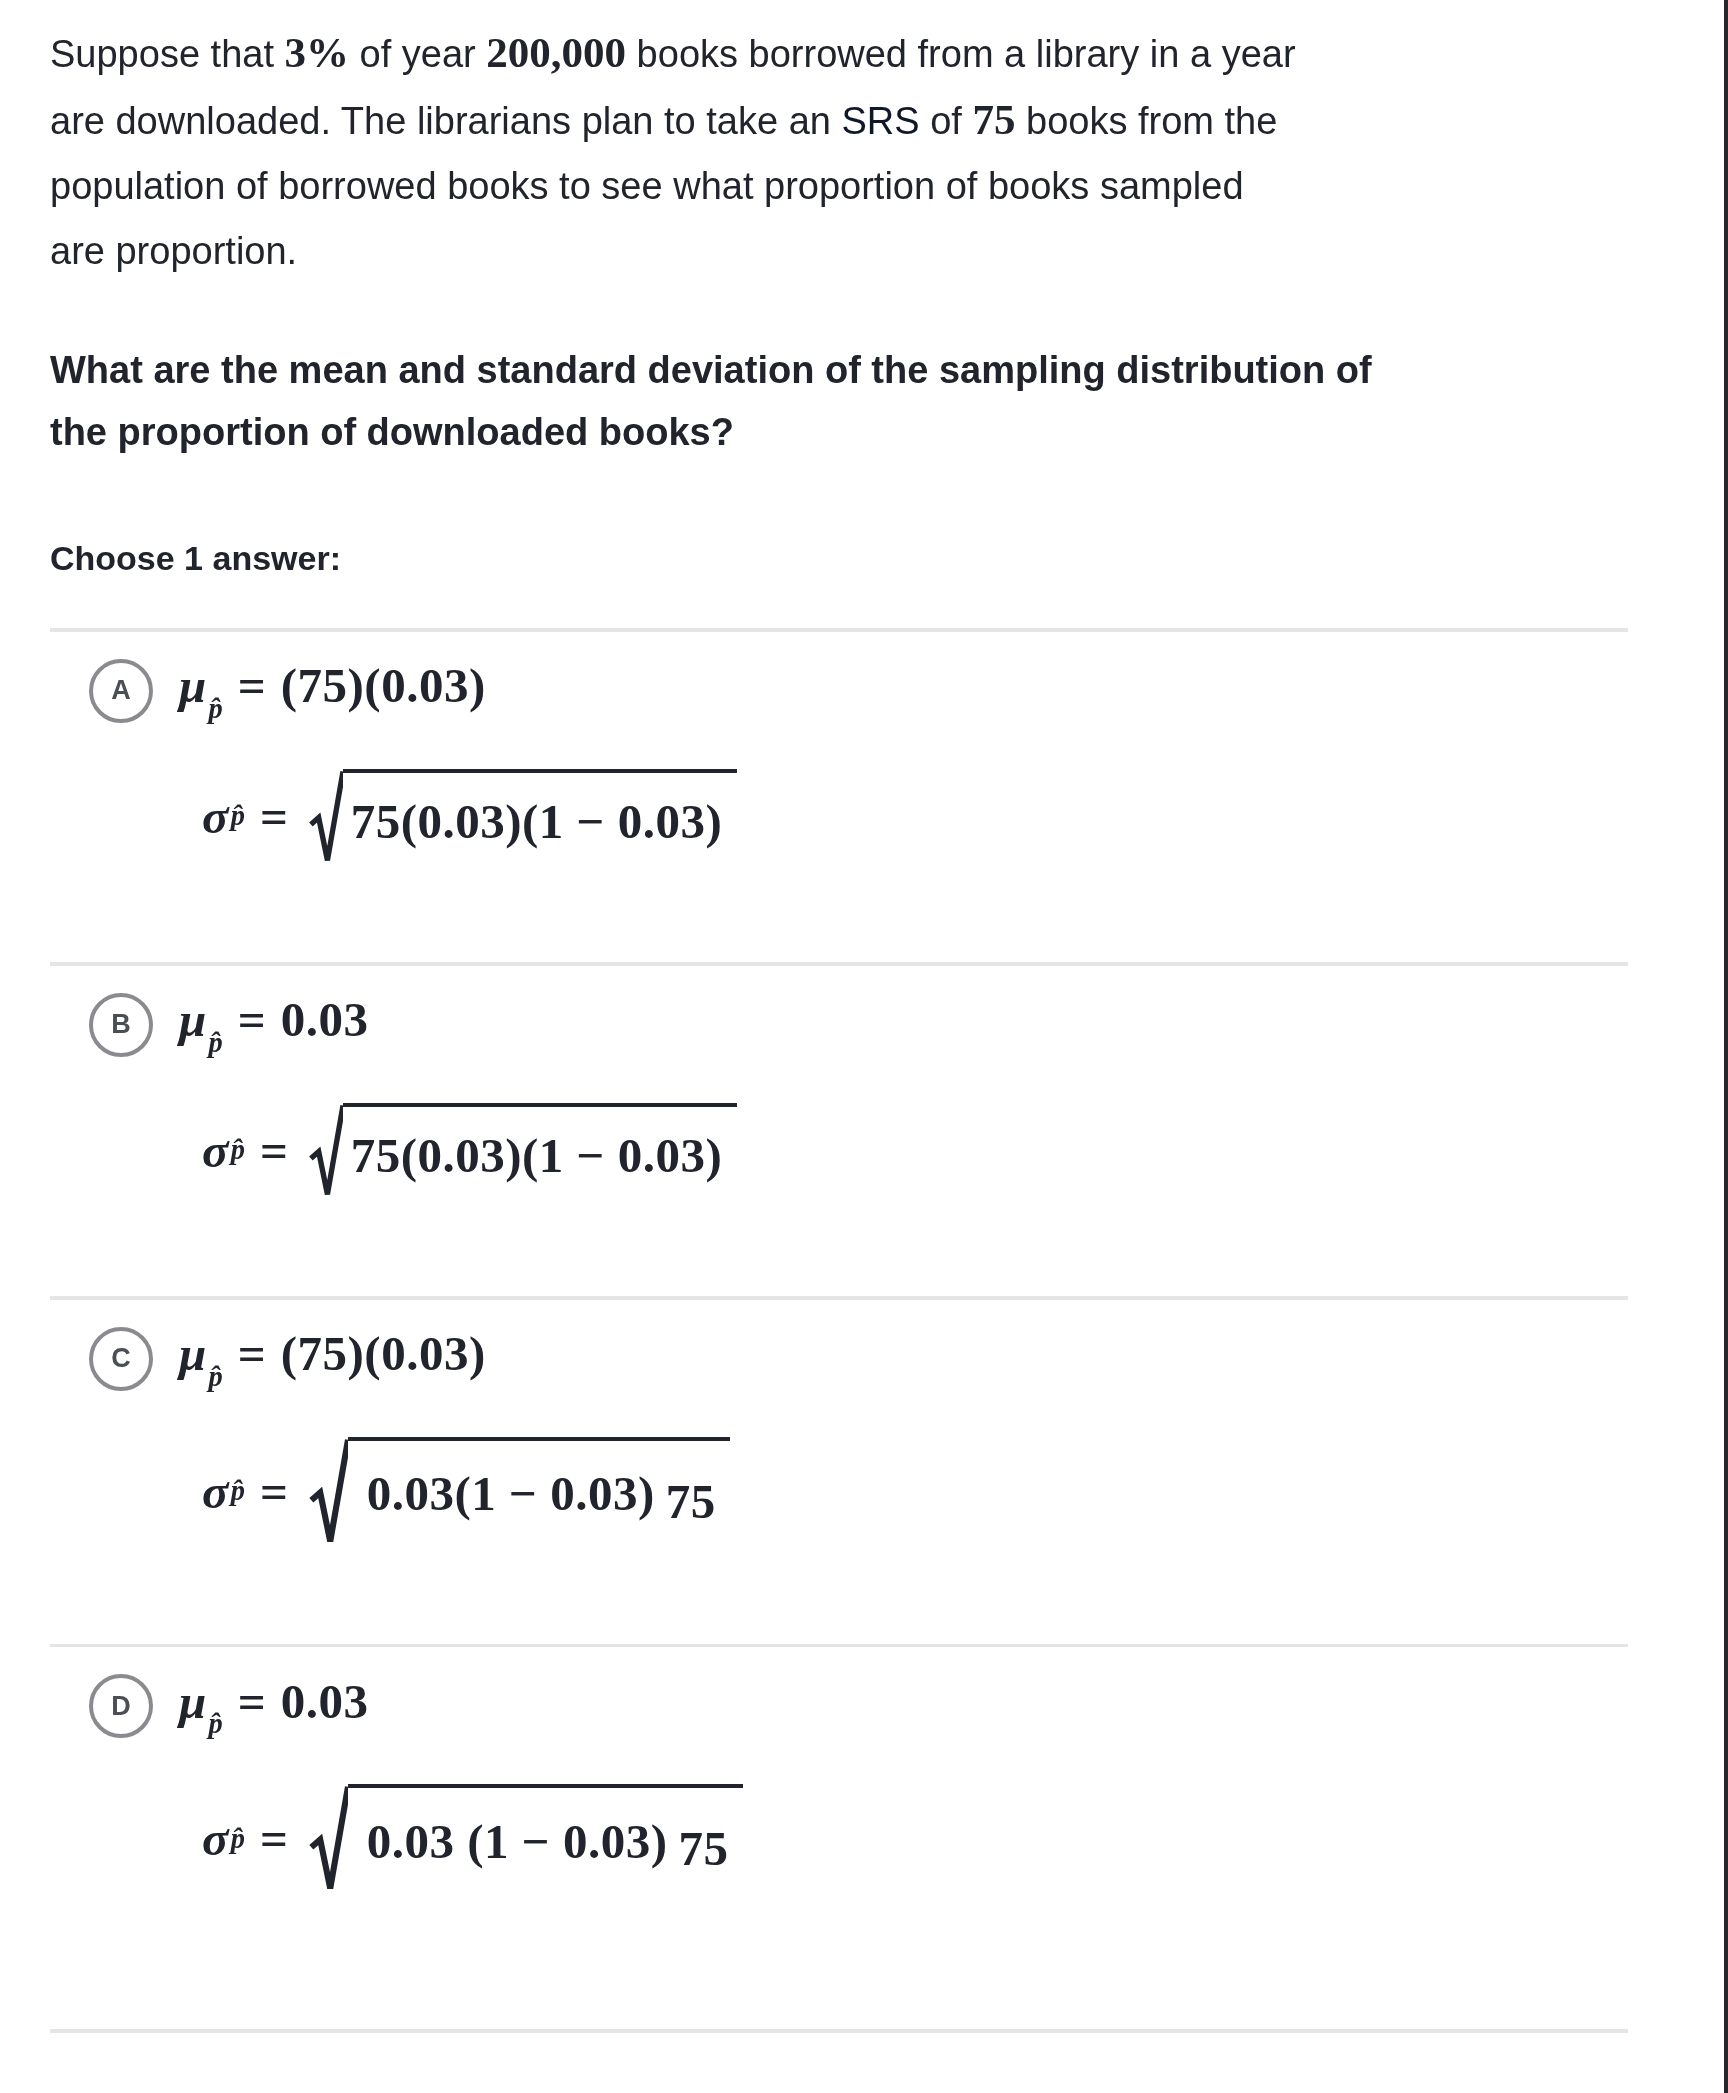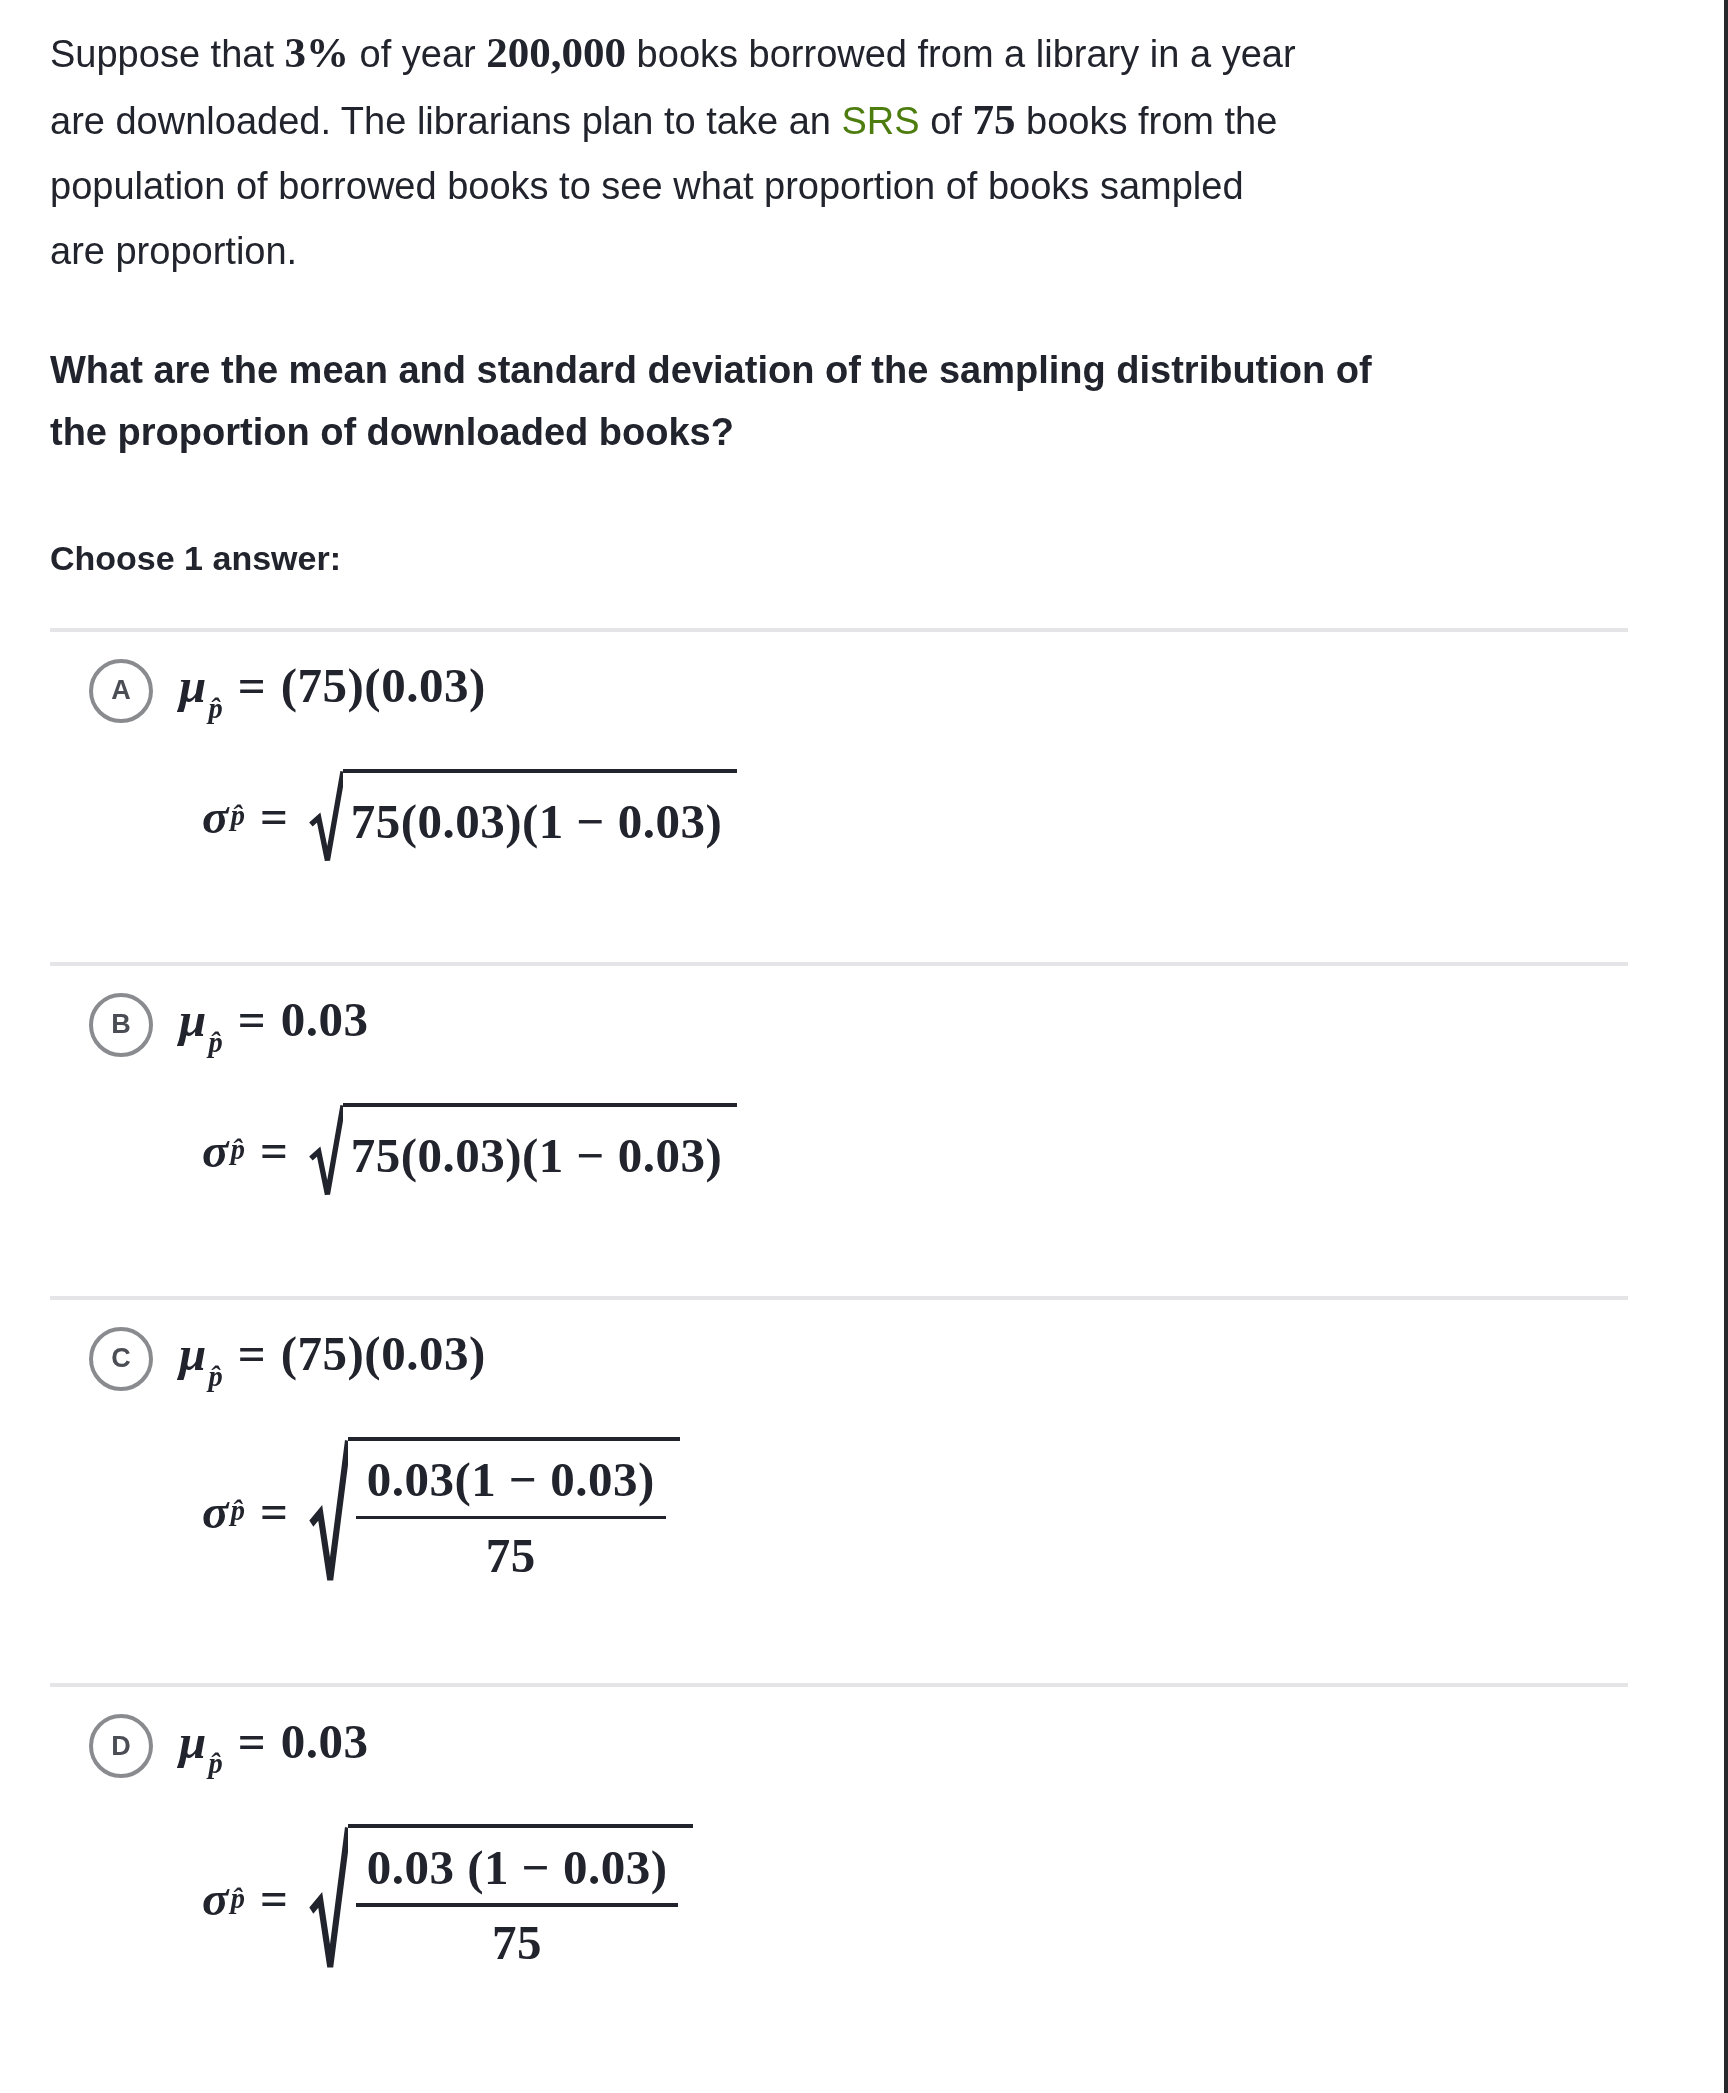--- a/index.html
+++ b/index.html
@@ -25,21 +25,21 @@
     margin-top: 20px;
     font-size: 38px;
     line-height: 65px;
   }
   .mnum {
     font-family: "Liberation Serif", serif;
     font-weight: 600;
     font-size: 43px;
   }
   .link {
-    color: #4d7c0f;
+    color: #0f172a;
     text-decoration: none;
     cursor: pointer;
   }
   
   .question {
     margin-top: 55px;
     font-size: 38px;
     font-weight: 700;
     line-height: 62px;
   }
@@ -108,21 +108,21 @@
   .sqrt-body {
     border-top: 4.5px solid #21242c;
     display: flex;
     align-items: center;
     padding: 9px 14.5px 1.8px 7.3px;
     justify-content: center;
   }
   
   .frac {
     display: inline-flex;
-    flex-direction: column;
+    flex-direction: row;
     align-items: center;
     padding-top: 1.8px;
   }
   .frac-num { padding: 0 11px 7.3px; }
   .frac-bar { height: 3.6px; background: #21242c; align-self: stretch; }
   .frac-den { padding-top: 7.3px; }
 </style>
 </head>
 <body>
 

